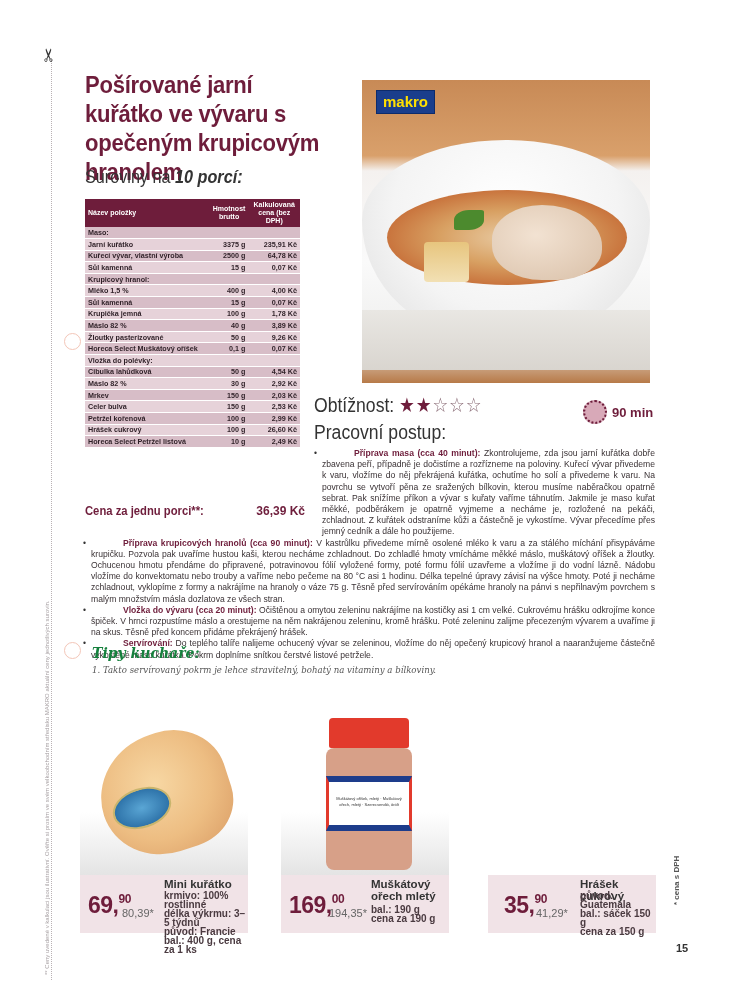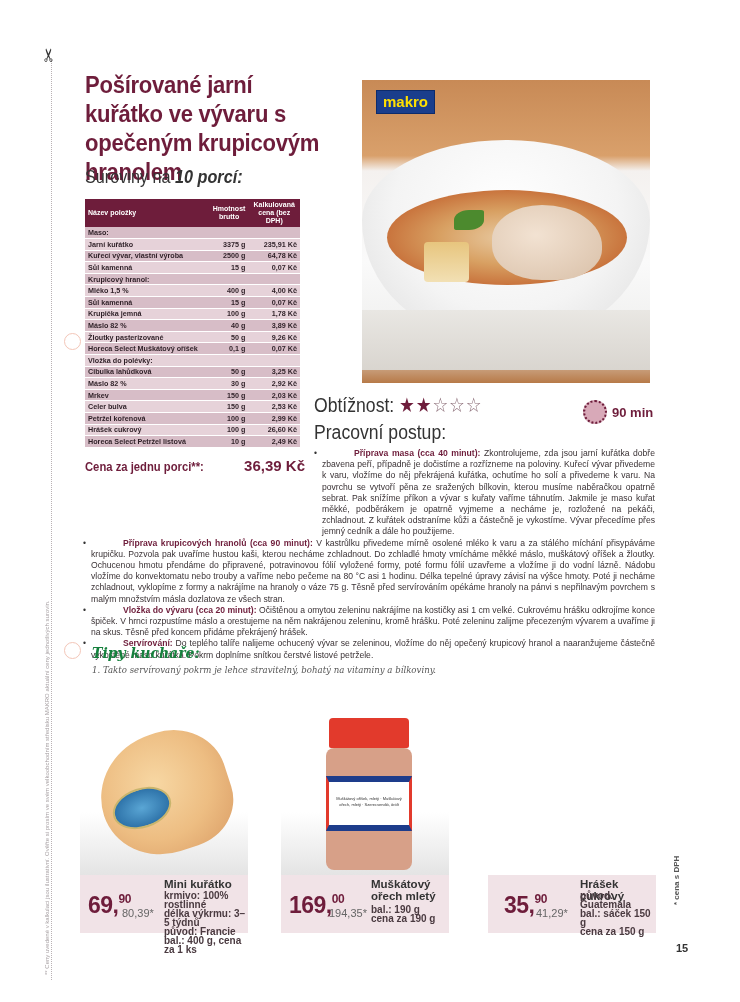--- a/index.html
+++ b/index.html
@@ -21,21 +21,21 @@
   .ingredients th { background: #6e1d3b; color: #fff; font-size: 7px; text-align: left; padding: 2px 3px; height: 23px; line-height: 8px; }
   .ingredients th.c2, .ingredients th.c3 { text-align: center; }
   .ingredients td { padding: 0 3px; height: 11.6px; border-bottom: 1.5px solid #fff; }
   .ingredients tr.r-odd td { background: #e6d2d9; }
   .ingredients tr.r-even td { background: #d7bdc7; }
   .ingredients td.num { text-align: right; }
   .ingredients tr.section td { font-weight: bold; }
 
   .portion { position: absolute; left: 85px; top: 457px; width: 220px; display: flex; justify-content: space-between; align-items: baseline; color: #6e1d3b; font-weight: bold; }
   .portion .lbl { font-size: 12.5px; transform: scaleX(0.9); transform-origin: left; }
-  .portion .val { font-size: 15px; }
+  .portion .val { font-size: 12px; margin-top: 47px; }
 
   .photo { position: absolute; left: 362px; top: 80px; width: 288px; height: 303px; overflow: hidden; background: linear-gradient(180deg, #c88a56 0%, #d9a06b 25%, #f4f1ef 30%, #fafafa 60%, #efefee 85%, #b77a48 100%); }
   .photo .bowl { position: absolute; left: 0; top: 60px; width: 288px; height: 200px; border-radius: 50% 50% 45% 45% / 40% 40% 60% 60%; background: radial-gradient(ellipse at 50% 35%, #ffffff 0%, #f4f4f4 55%, #dcdcdc 100%); }
   .photo .soup { position: absolute; left: 25px; top: 110px; width: 240px; height: 95px; border-radius: 50%; background: radial-gradient(ellipse at 50% 50%, #e8c9a0 0%, #d8a062 40%, #c9753e 70%, #e9d7b8 100%); }
   .photo .chicken { position: absolute; left: 130px; top: 125px; width: 110px; height: 75px; border-radius: 50% 60% 45% 50%; background: radial-gradient(ellipse at 40% 40%, #f2e2d2, #d9c0a8); }
   .photo .dumpling { position: absolute; left: 62px; top: 162px; width: 45px; height: 40px; background: linear-gradient(#e7c57e, #f2e0b4); border-radius: 4px; }
   .photo .herb { position: absolute; left: 92px; top: 130px; width: 30px; height: 20px; background: #4c8a2e; border-radius: 50% 10%; }
   .photo .napkin { position: absolute; left: 0; top: 230px; width: 288px; height: 60px; background: linear-gradient(#e9e7e3, #d9d5cf); }
   .makro { position: absolute; left: 14px; top: 10px; background: #1a3e8c; color: #ffe000; font-weight: bold; font-size: 15px; padding: 2px 6px 3px; border: 1px solid #0d2b6b; }
 
@@ -162,21 +162,21 @@
         <td class="num">0,07 Kč</td>
       </tr>
       <tr class="r-odd section">
         <td>Vložka do polévky:</td>
         <td class="num"></td>
         <td class="num"></td>
       </tr>
       <tr class="r-even">
         <td>Cibulka lahůdková</td>
         <td class="num">50 g</td>
-        <td class="num">3,25 Kč</td>
+        <td class="num">4,54 Kč</td>
       </tr>
       <tr class="r-odd">
         <td>Máslo 82 %</td>
         <td class="num">30 g</td>
         <td class="num">2,92 Kč</td>
       </tr>
       <tr class="r-even">
         <td>Mrkev</td>
         <td class="num">150 g</td>
         <td class="num">2,03 Kč</td>

